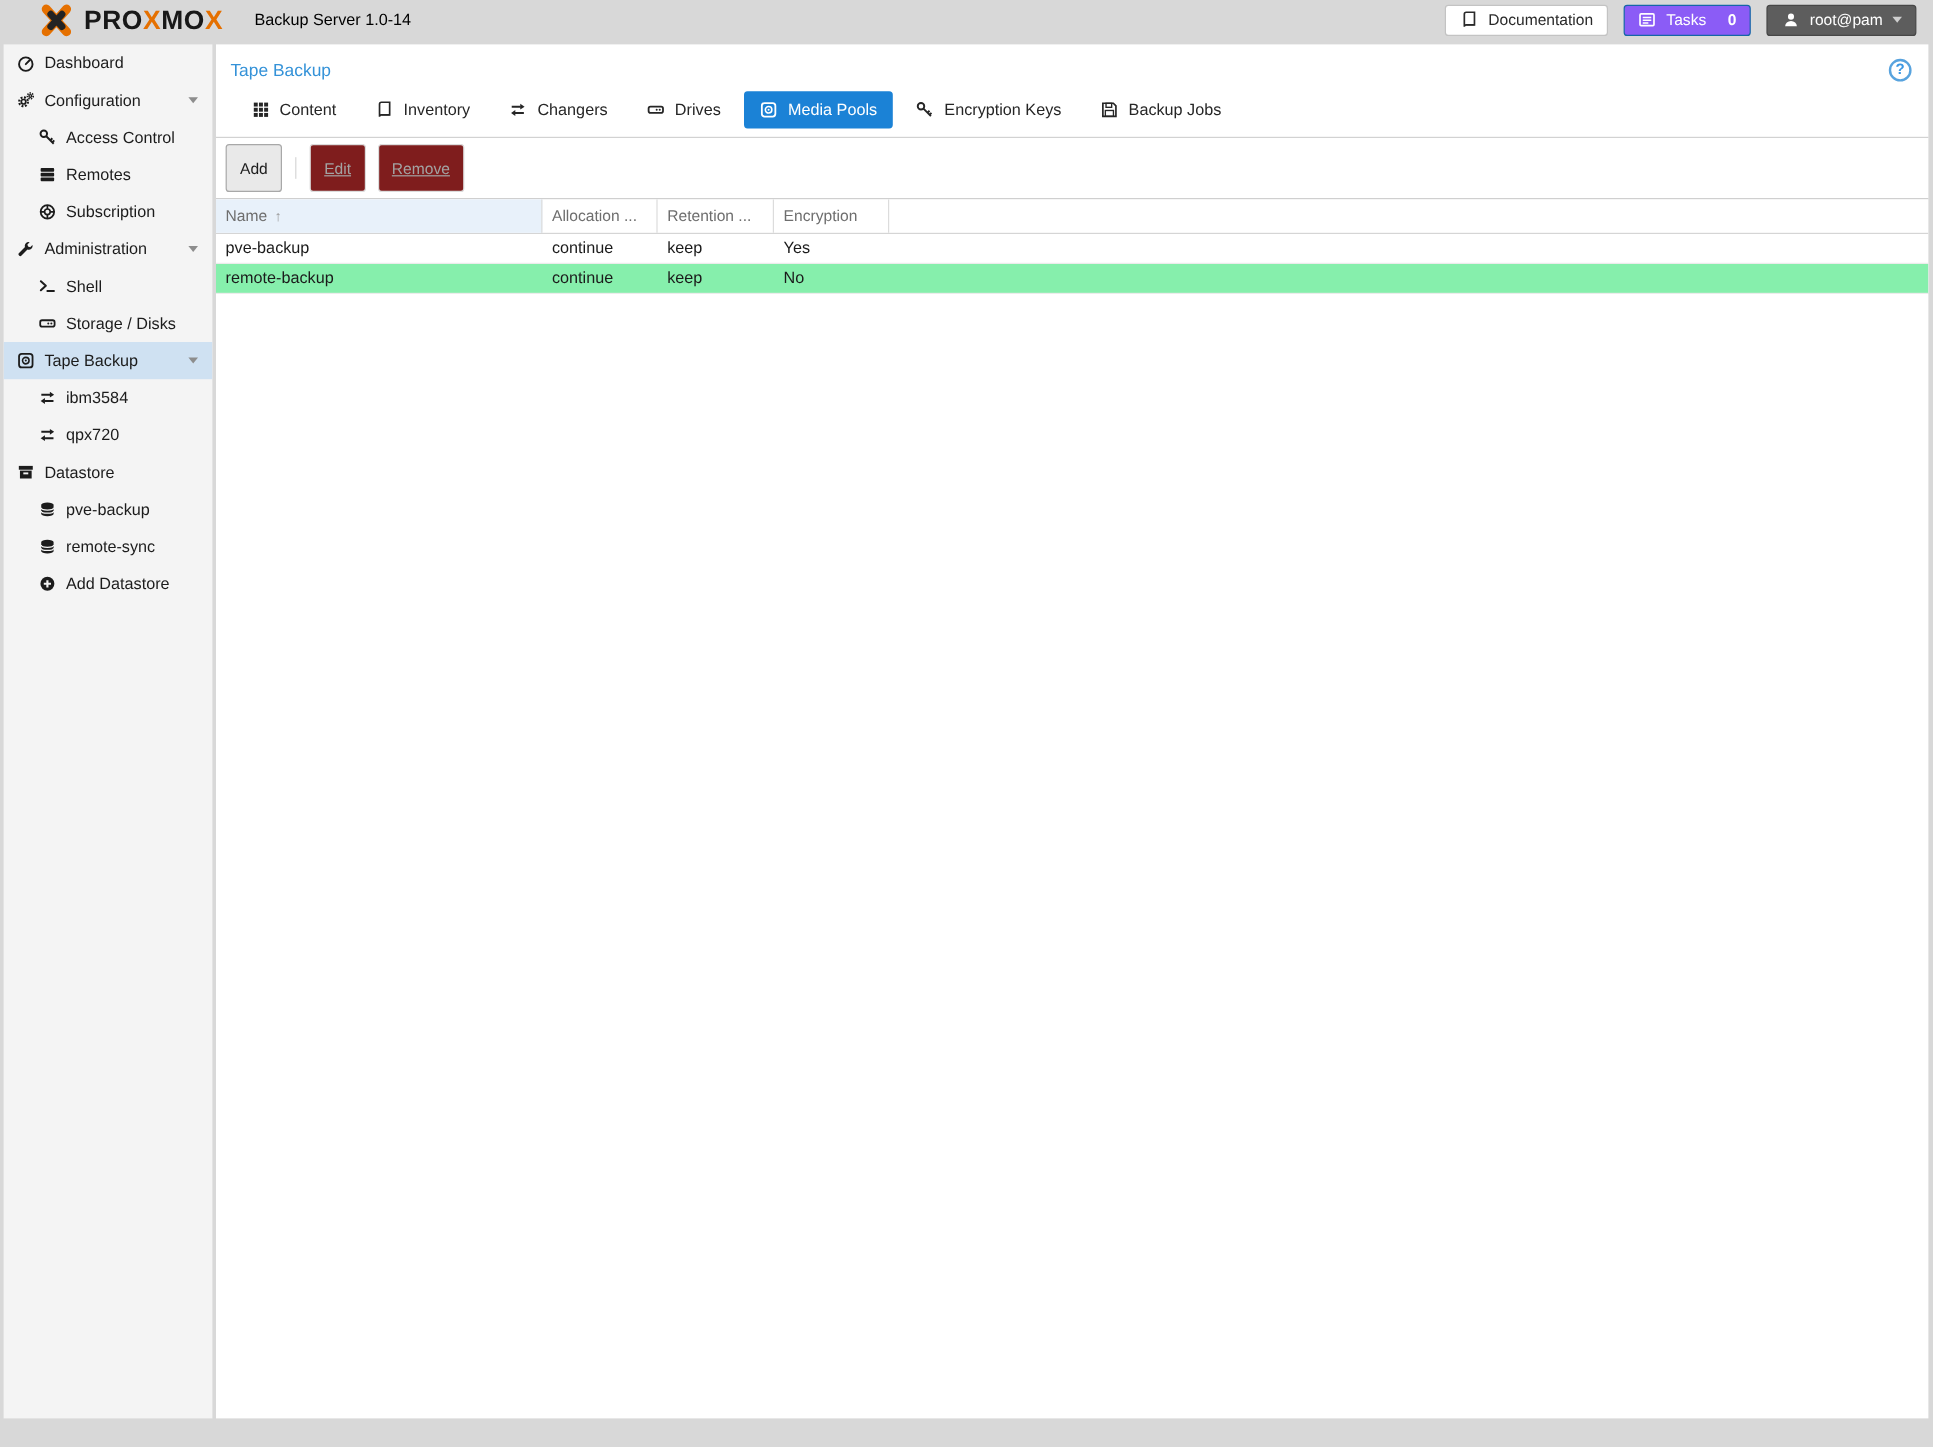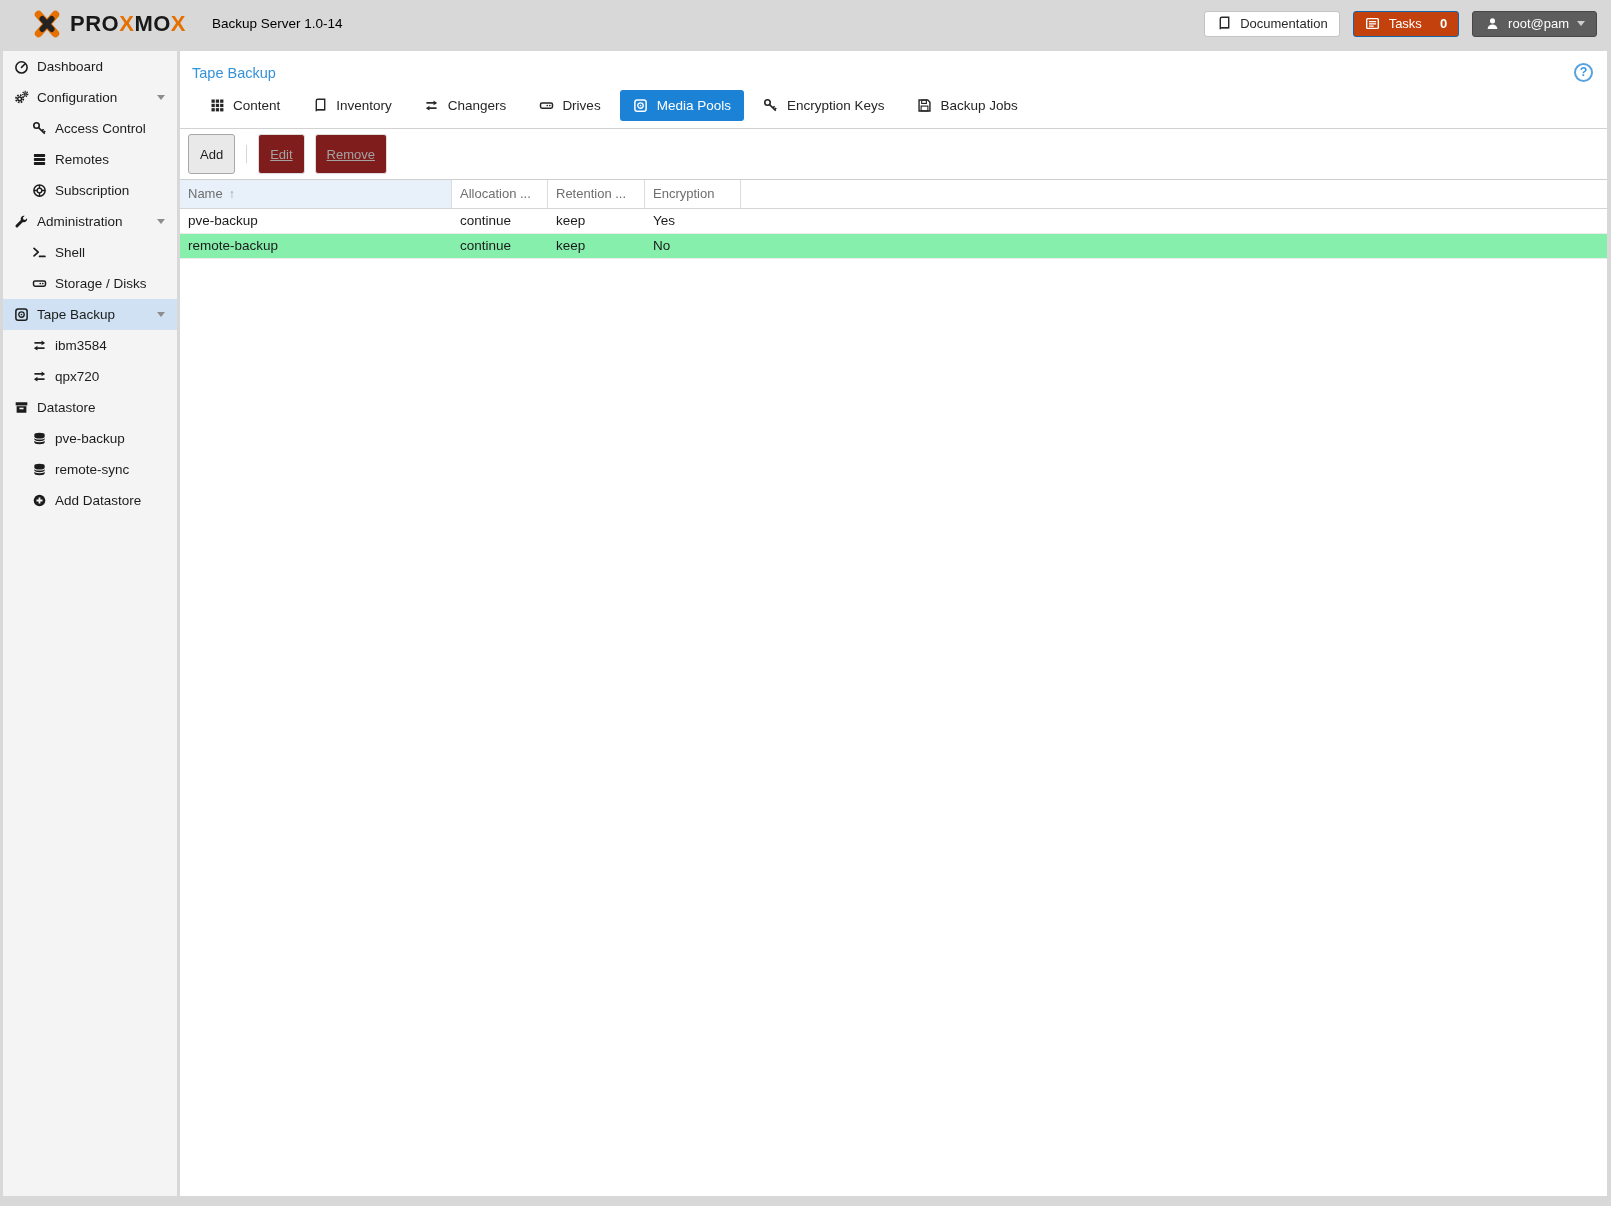--- a/index.html
+++ b/index.html
@@ -5,34 +5,34 @@
   * { box-sizing: border-box; }
   html,body { margin:0; padding:0; }
   body {
     width:1611px; height:1206px; overflow:hidden;
     background:#d8d8d8;
     font-family:"Liberation Sans", sans-serif;
     font-size:13px; color:#1c1c1c;
     -webkit-font-smoothing:antialiased;
   }
   
-  .topbar { height:51px; display:flex; align-items:center; padding:0 14px 4px 30px; }
+  .topbar { height:37px; display:flex; align-items:center; padding:0 14px 4px 30px; }
   .logo { display:flex; align-items:center; gap:6px; }
   .logo svg { display:block; }
   .wordmark { font-weight:bold; font-size:22px; letter-spacing:.5px; color:#181818; }
   .wordmark .ox { color:#e57000; }
   .app-title { margin-left:26px; font-size:13.5px; color:#000; }
   .topbar-spacer { flex:1; }
   .tb-btn {
     display:inline-flex; align-items:center; gap:8px;
     height:26px; padding:0 11px; margin-left:13px;
     border-radius:3px; font-size:13px; cursor:pointer; white-space:nowrap;
   }
   .tb-doc  { background:#ffffff; border:1px solid #c3c3c3; color:#2a2a2a; }
-  .tb-tasks{ background:#c2410c; border:1px solid #1566a8; color:#ffffff; }
+  .tb-tasks{ background:#8b5cf6; border:1px solid #1566a8; color:#ffffff; }
   .tb-tasks .count { font-weight:bold; margin-left:10px; }
   .tb-user { background:#5d5d5d; border:1px solid #474747; color:#ffffff; }
   .caret { width:0; height:0; border-left:4.5px solid transparent; border-right:4.5px solid transparent; border-top:5.5px solid #cfcfcf; }
   
   .app-body { display:flex; height:1145px; padding:0 4px 0 3px; }
   .sidebar { width:174px; background:#f4f4f4; margin-right:3px; overflow:hidden; }
   .main { flex:1; min-width:0; background:#ffffff; display:flex; flex-direction:column; }
   
   .side-item { position:relative; height:31px; display:flex; align-items:center; gap:8px; padding-left:10px; font-size:13.5px; color:#1c1c1c; cursor:pointer; }
   .side-item.lvl1 { padding-left:28px; }

